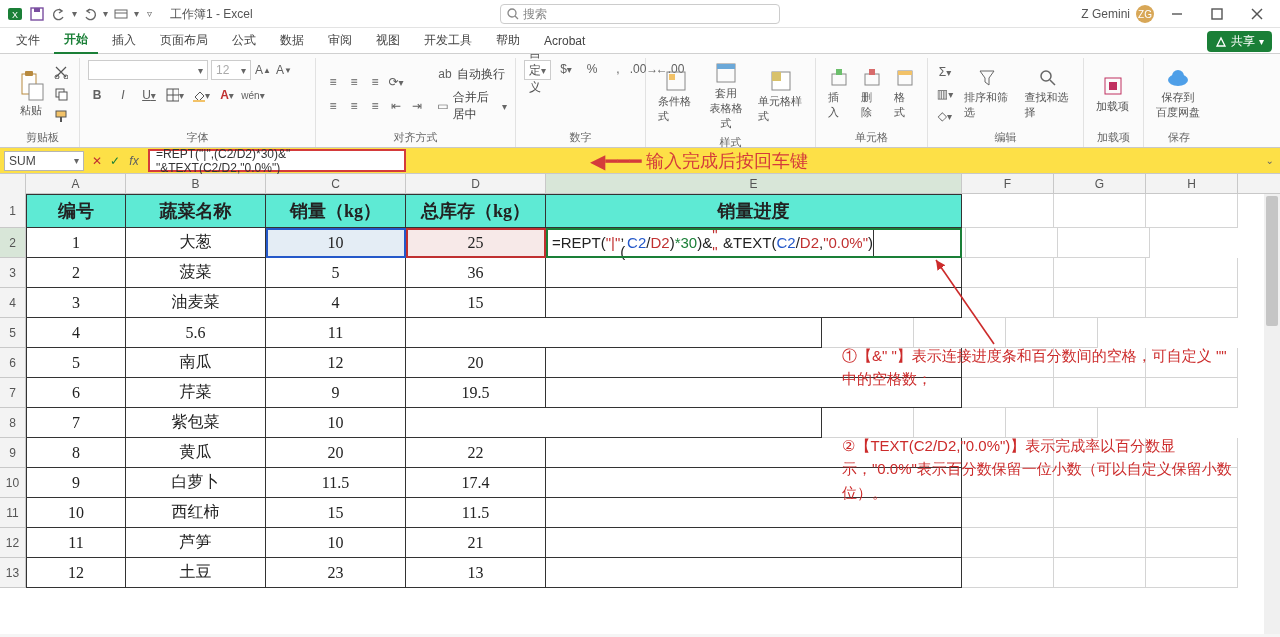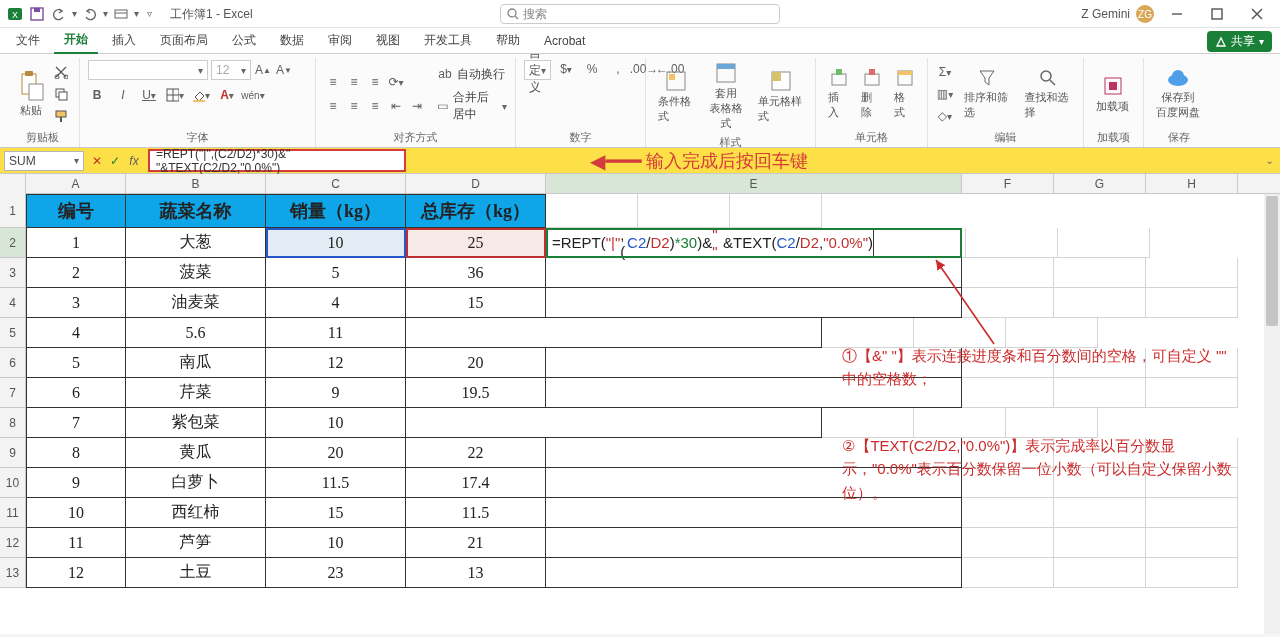--- a/index.html
+++ b/index.html
@@ -49,21 +49,21 @@
   .colh { text-align:center; font-size:12px; color:#555; border-right:1px solid #c8c8c8; line-height:20px; background:#f3f3f3;}
   .colh.sel { background: #d8e6d8; }
 
   
   .sheet { position: relative; background: #fff; height: 440px; overflow: hidden; }
   .row { display: flex; align-items:stretch; }
   .rowh { width: 26px; text-align:center; font-size:12px; color:#555; border-right:1px solid #c8c8c8; border-bottom:1px solid #c8c8c8; background:#f3f3f3; display:flex; align-items:center; justify-content:center;}
   .rowh.sel { background:#d8e6d8; }
   .cell { border-right:1px solid #d4d4d4; border-bottom:1px solid #d4d4d4; font-size:12px; display:flex; align-items:center; justify-content:center; }
   .table-cell { border-right:1px solid #333; border-bottom:1px solid #333; font-family: SimSun, serif; font-size:16px; color:#222; display:flex; align-items:center; justify-content:center; }
-  .header-cell { background: #0ea5e9; font-weight:600; font-size:18px; }
+  .header-cell { background: #5eead4; font-weight:600; font-size:18px; }
   .row-h34 { height: 34px; }
   .row-h30 { height: 30px; }
   .sel-cell { background: #e4edf5; }
   .pink-cell { background: #f7e9e8; }
   .cell-formula { justify-content:flex-start; padding-left:6px; font-family: "Courier New", monospace; font-size:15px;}
   .cell-formula .blk{color:#222;} .cell-formula .grn{color:#1a7f37;} .cell-formula .blu{color:#2458c9;} .cell-formula .red{color:#c03030;}
   .active-border { position:absolute; border:2px solid #1a7f37; pointer-events:none; }
 
   
   .annot { position:absolute; color:#cc2b2b; font-size:15px; line-height:1.55; }
@@ -443,20 +443,21 @@
 </div>
 
 <div class="sheet">
 
   <div class="row row-h34">
     <div class="rowh">1</div>
     <div class="table-cell header-cell" style="width:100px;border-left:1px solid #333;border-top:1px solid #333">编号</div>
     <div class="table-cell header-cell" style="width:140px;border-top:1px solid #333">蔬菜名称</div>
     <div class="table-cell header-cell" style="width:140px;border-top:1px solid #333">销量（kg）</div>
     <div class="table-cell header-cell" style="width:140px;border-top:1px solid #333">总库存（kg）</div>
+    <div class="table-cell header-cell" style="width:416px;border-top:1px solid #333">销量进度</div>
     <div class="cell" style="width:92px"></div>
     <div class="cell" style="width:92px"></div>
     <div class="cell" style="width:92px"></div>
   </div>
 
   <div class="row row-h30">
     <div class="rowh sel">2</div>
     <div class="table-cell" style="width:100px;border-left:1px solid #333">1</div>
     <div class="table-cell" style="width:140px">大葱</div>
     <div class="table-cell sel-cell" style="width:140px">10</div>

